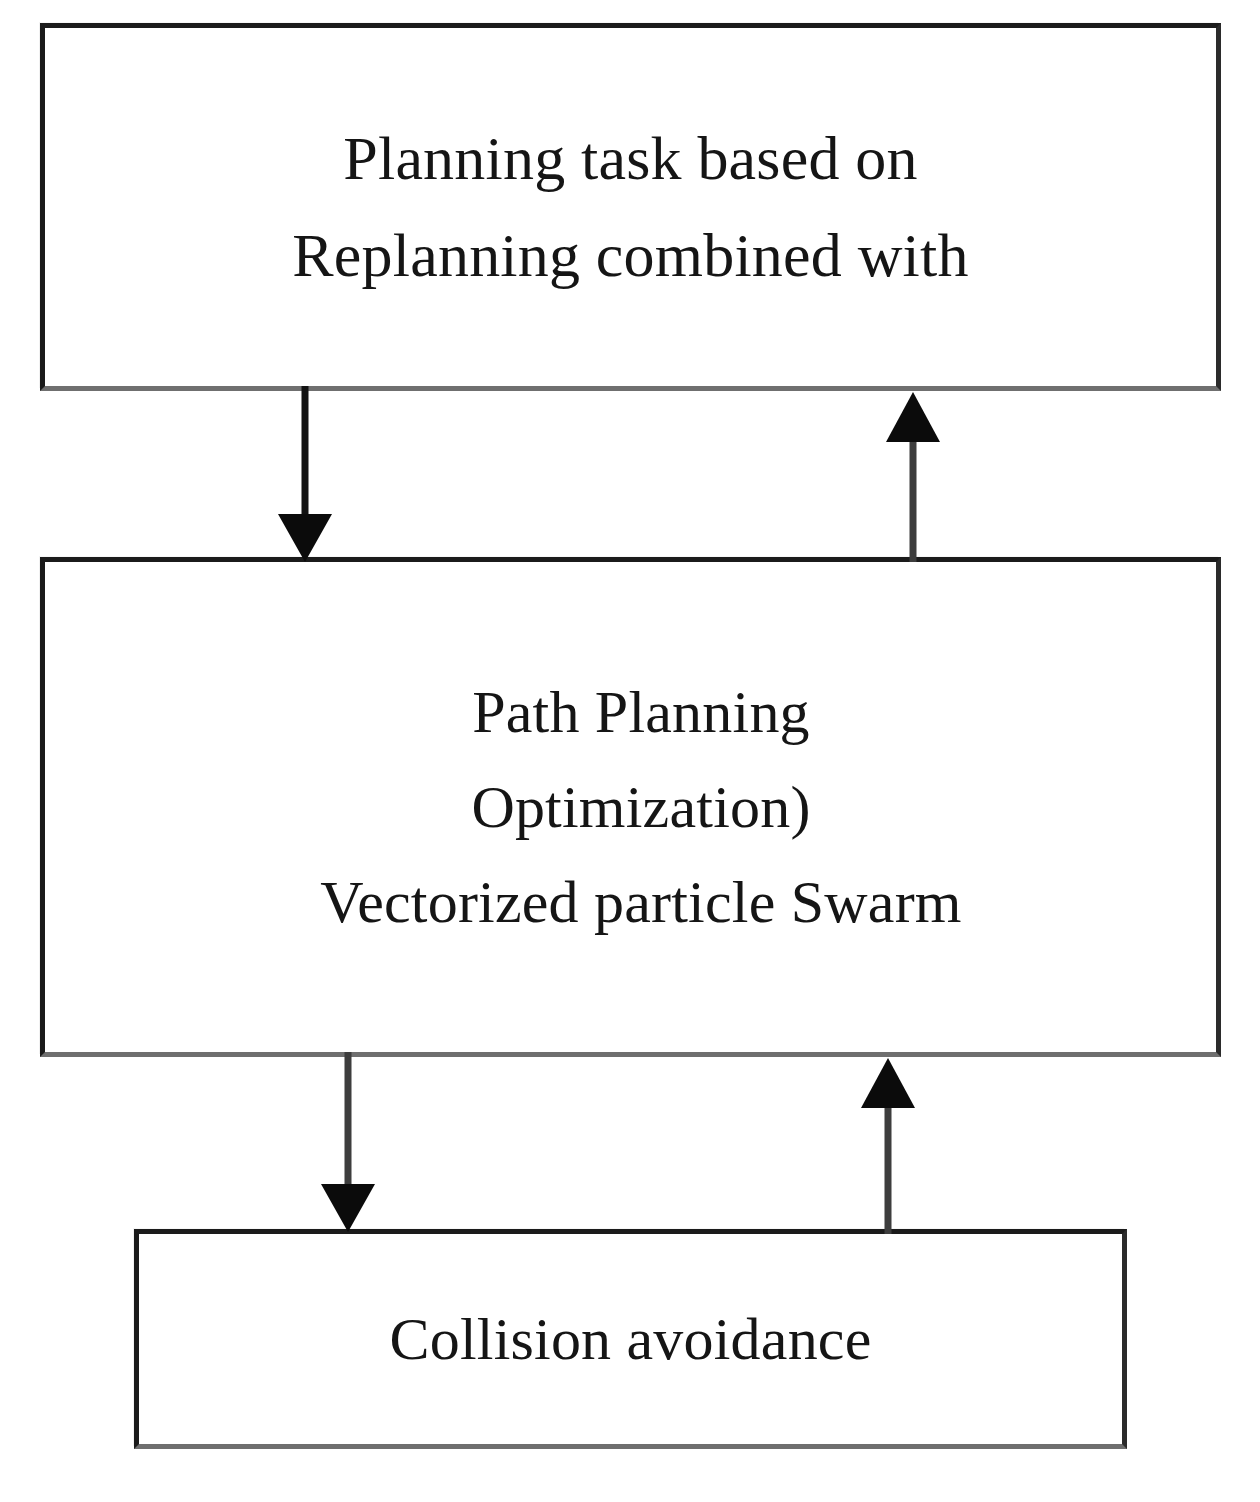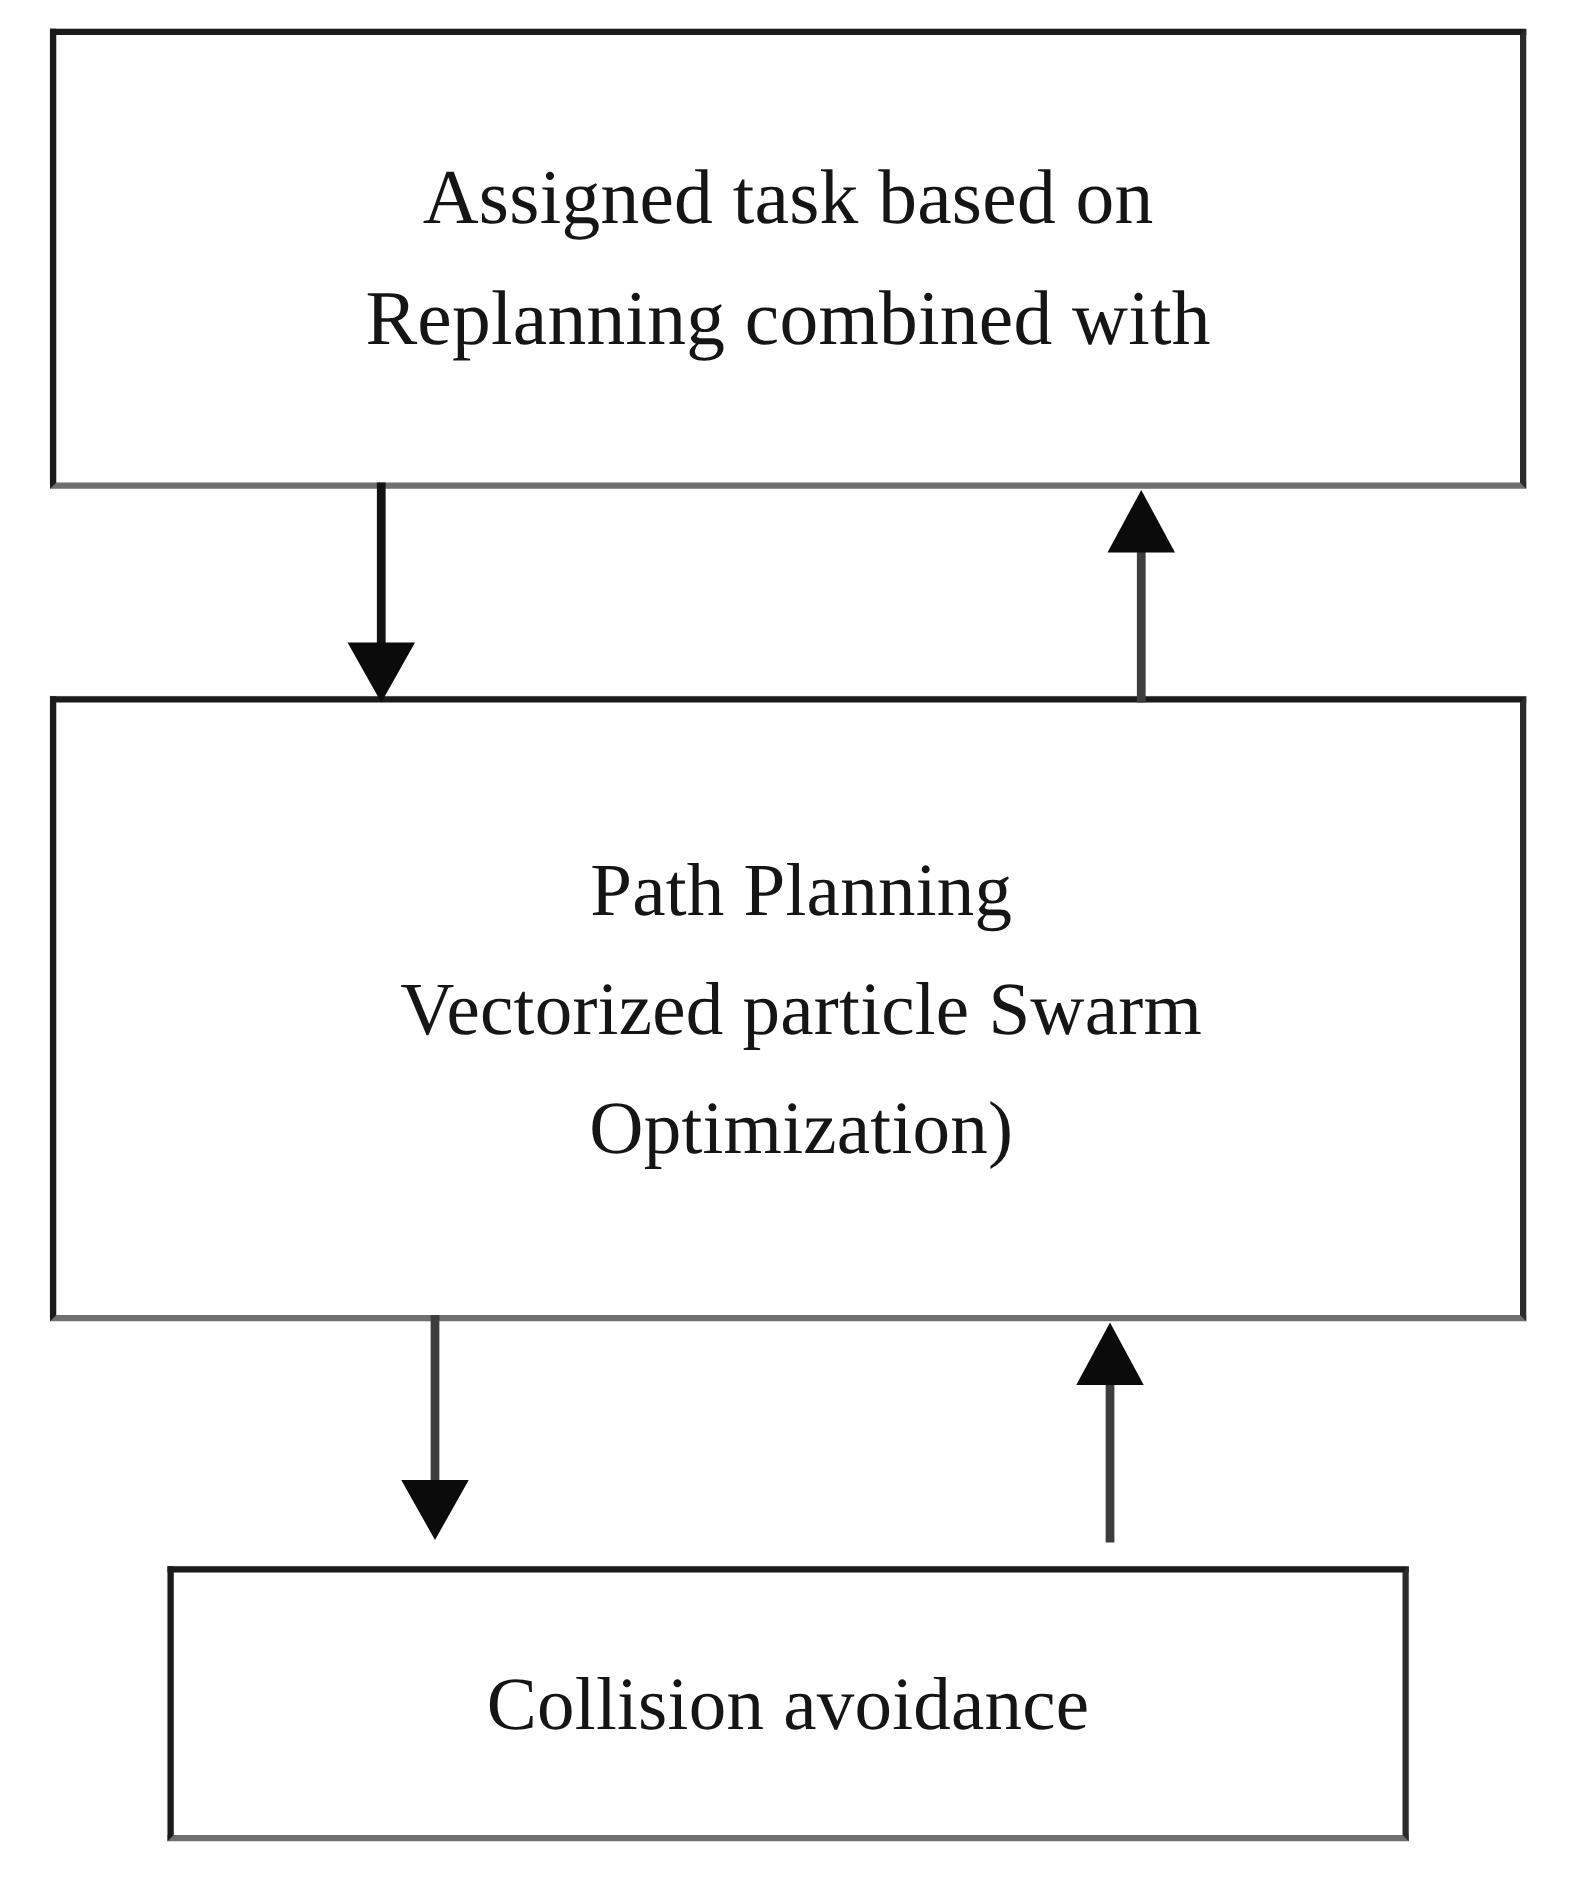--- a/index.html
+++ b/index.html
@@ -83,21 +83,20 @@
     line-height: 95px;
   }
 
   
   #box-collision {
     left: 134px;
     top: 1229px;
     width: 993px;
     height: 220px;
     border-right-width: 5px;
-    margin-top: 24px;
   }
   #box-collision .box-text {
     font-size: 60px;
     line-height: 78px;
   }
 
   
   .connector {
     position: absolute;
     z-index: 3;
@@ -112,30 +111,30 @@
   #conn-path-to-coll   { left: 313px;  top: 1052px; width: 70px;  height: 182px; }
   #conn-coll-to-path   { left: 853px;  top: 1052px; width: 70px;  height: 182px; }
 </style>
 </head>
 <body>
 
 <div id="canvas">
 
   <div class="flow-box" id="box-task">
     <div class="box-text">
-      <span class="ln">Assigned task based on</span>
+      <span class="ln">Planning task based on</span>
       <span class="ln">Replanning combined with</span>
     </div>
   </div>
 
   <div class="flow-box" id="box-path">
     <div class="box-text">
       <span class="ln">Path Planning</span>
+      <span class="ln">Optimization)</span>
       <span class="ln">Vectorized particle Swarm</span>
-      <span class="ln">Optimization)</span>
     </div>
   </div>
 
   <div class="flow-box" id="box-collision">
     <div class="box-text">
       <span class="ln">Collision avoidance</span>
     </div>
   </div>
 
   <div class="connector" id="conn-task-to-path">

